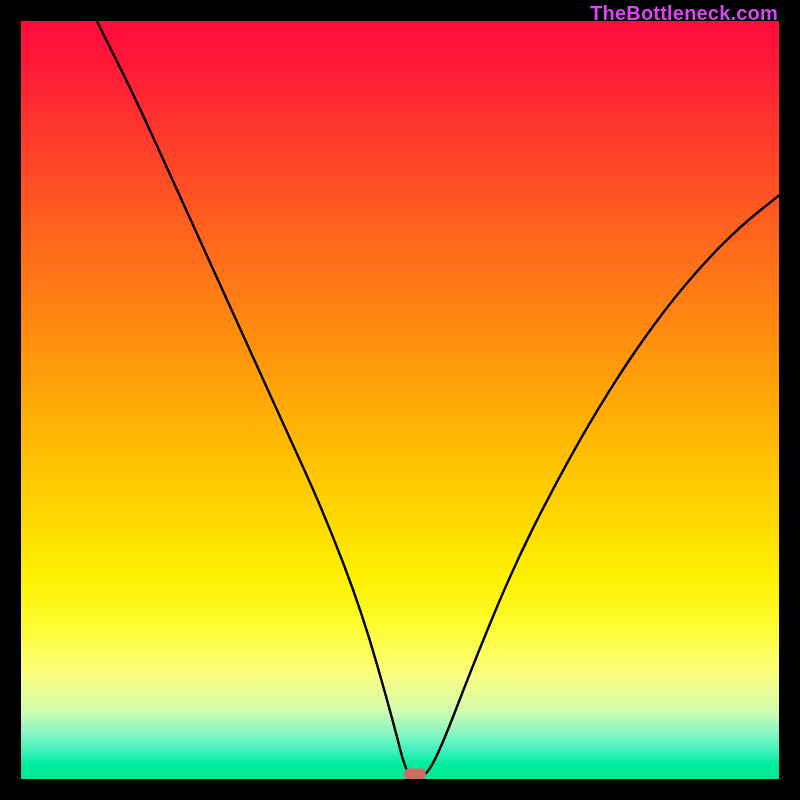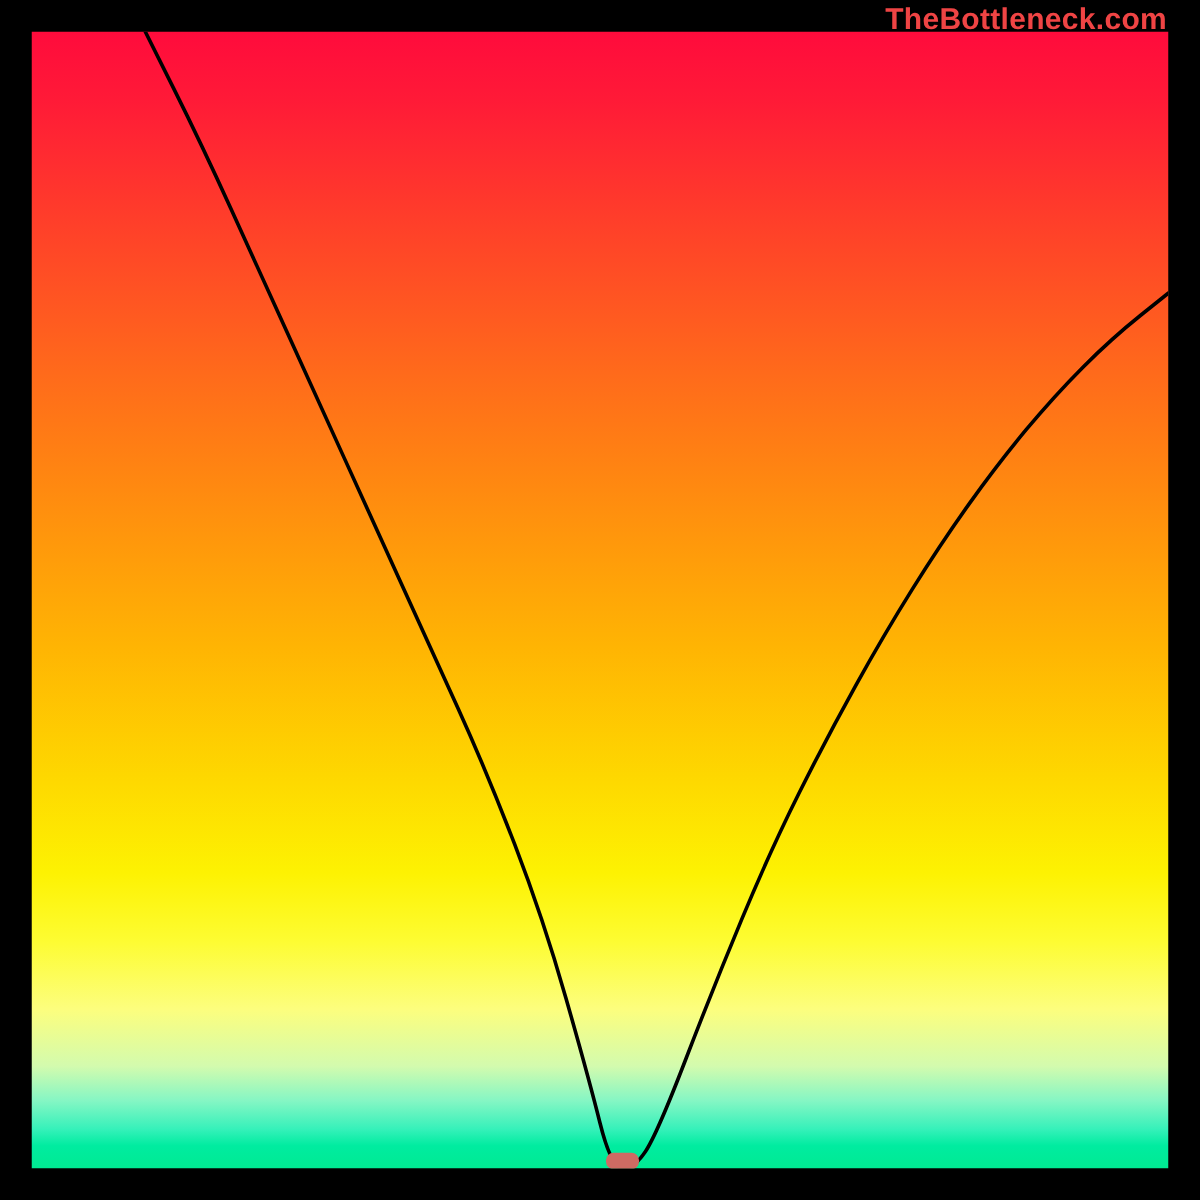--- a/index.html
+++ b/index.html
@@ -64,21 +64,21 @@
     background: #cf6b63;
     transform: translate(-50%, -50%);
   }
   .watermark {
     position: absolute;
     top: 2px;
     right: 22px;
     font-family: Arial, Helvetica, sans-serif;
     font-size: 20px;
     font-weight: 600;
-    color: #ef4444;
+    color: #d946ef;
     letter-spacing: 0.2px;
   }
 </style>
 </head>
 <body>
 
 <div class="container">
   <div class="plot-area">
     <div class="gradient-bg"></div>
     <svg class="curve-svg" viewBox="0 0 758 758" preserveAspectRatio="none">

